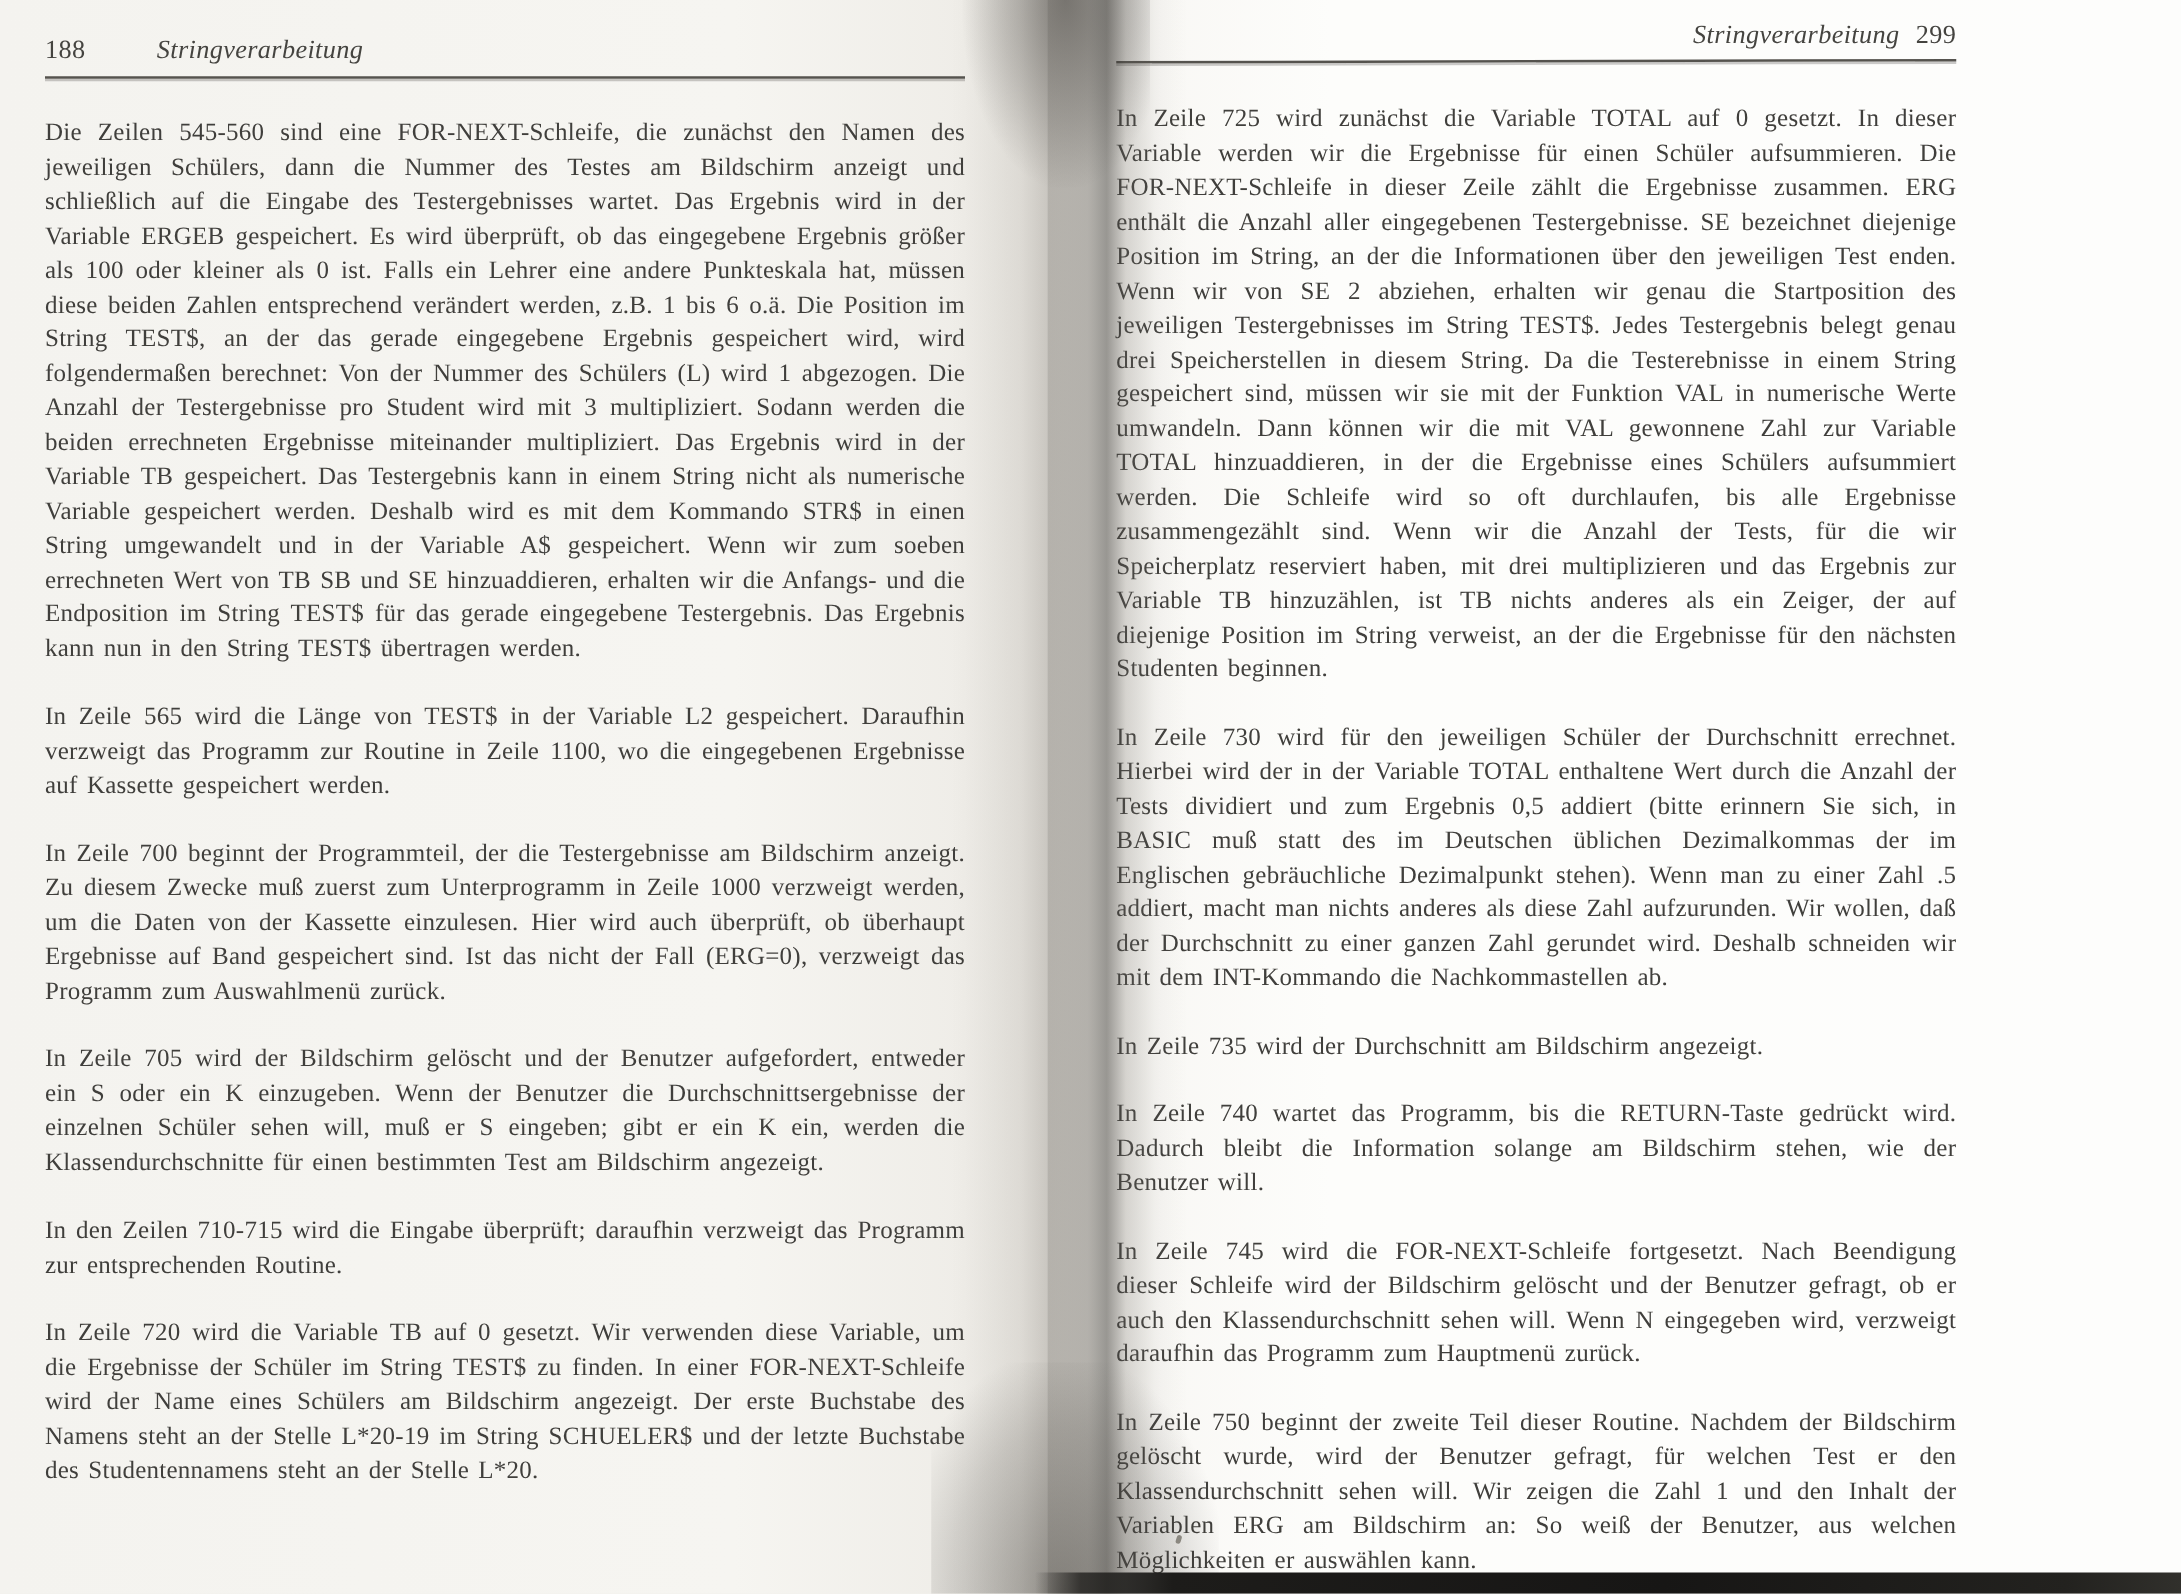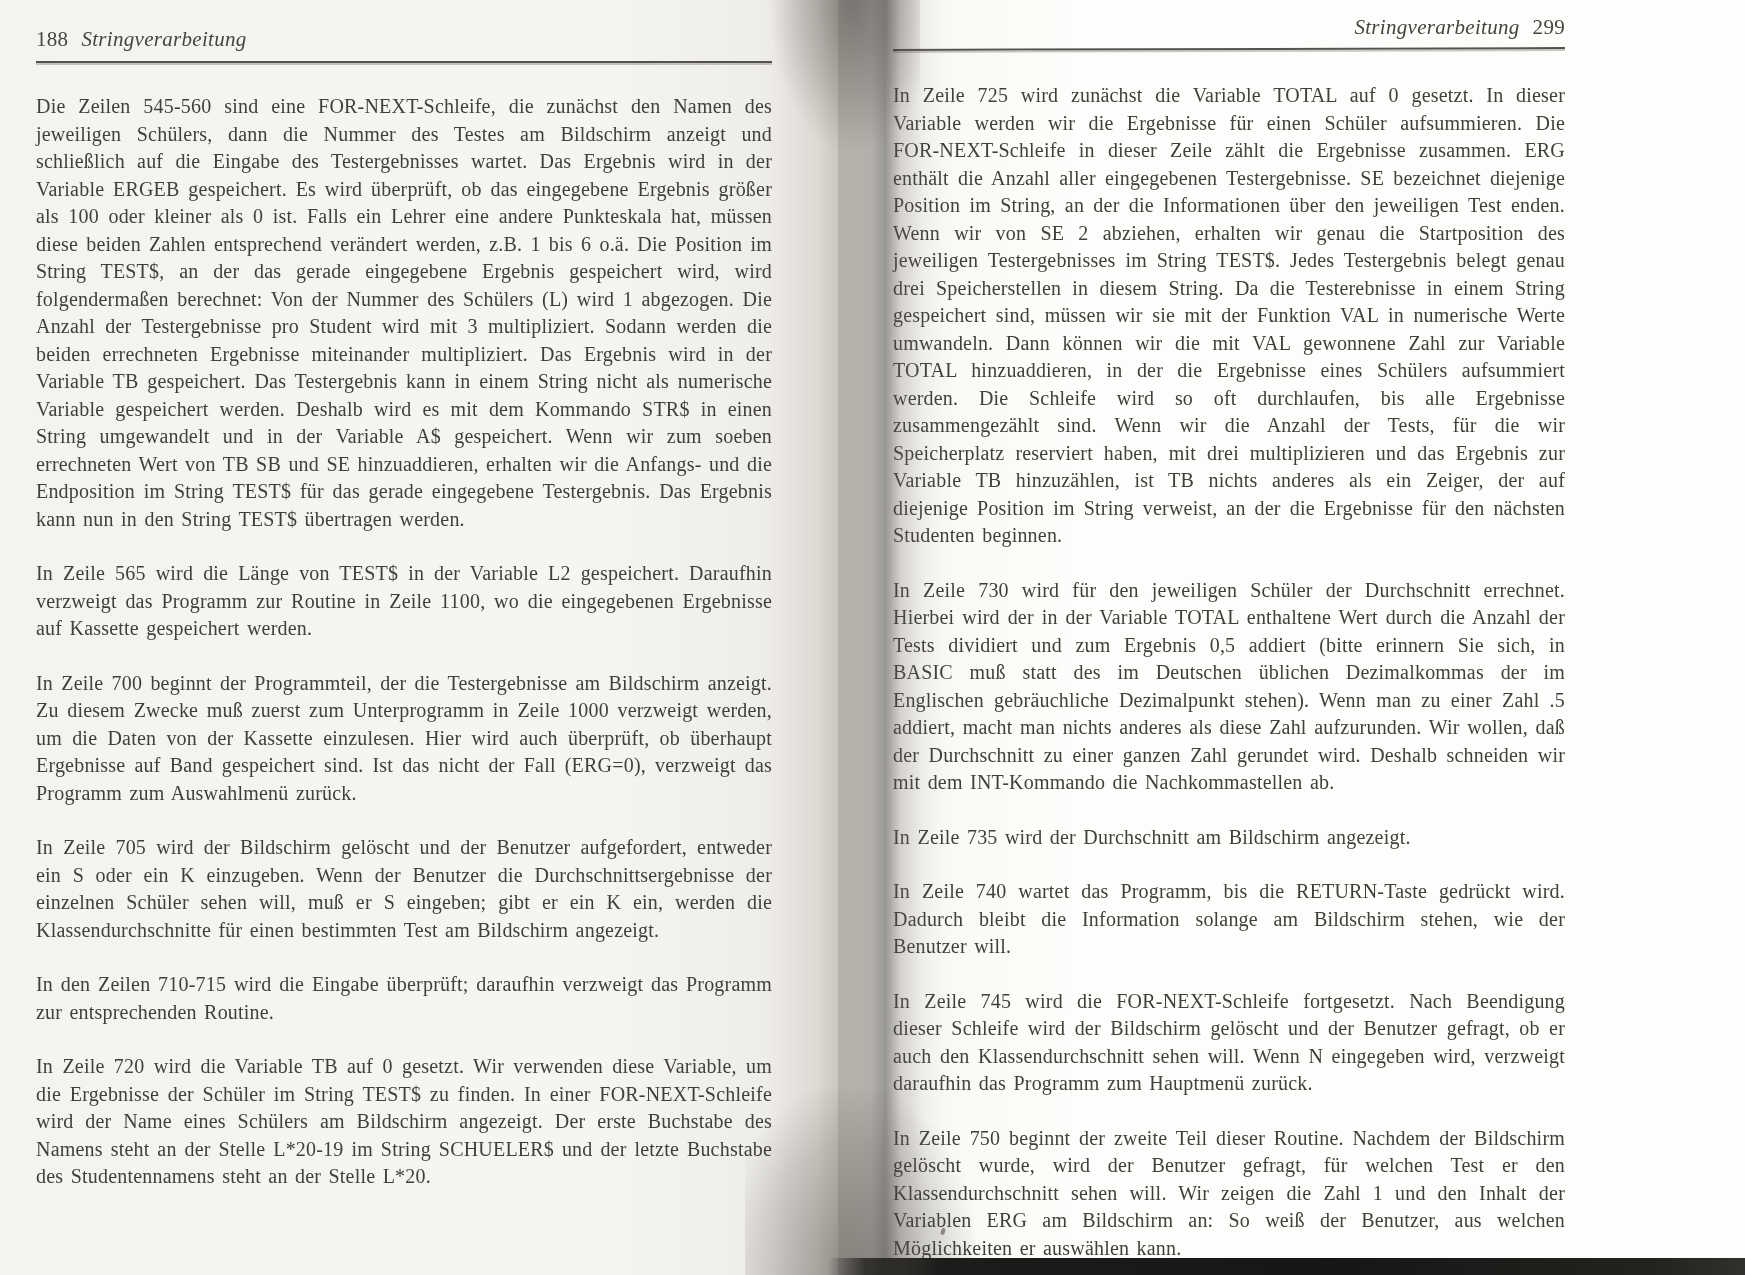--- a/index.html
+++ b/index.html
@@ -64,21 +64,21 @@
   }
   .page-left  { left: 36px;  width: 736px; }
   .page-right { left: 893px; width: 672px; }
 
   .page-header {
     display: flex; align-items: baseline; gap: 13px;
     font-size: 21px; letter-spacing: 0.3px; color: #454440;
   }
   .page-left  .page-header { margin-top: 27px; }
   .page-right .page-header { margin-top: 15px; justify-content: flex-end; }
-  .running-title { font-style: italic; }
+  .running-title { font-style: italic; margin-left: 44px; }
   .page-number   { font-style: normal; }
 
   .header-rule {
     height: 0;
     border-top: 2px solid #55534e;
     box-shadow: 0 2px 0 rgba(85,83,78,0.30);
   }
   .page-left  .header-rule { margin-top: 9px; }
   .page-right .header-rule { margin-top: 8px; transform: rotate(-0.15deg); }
 

